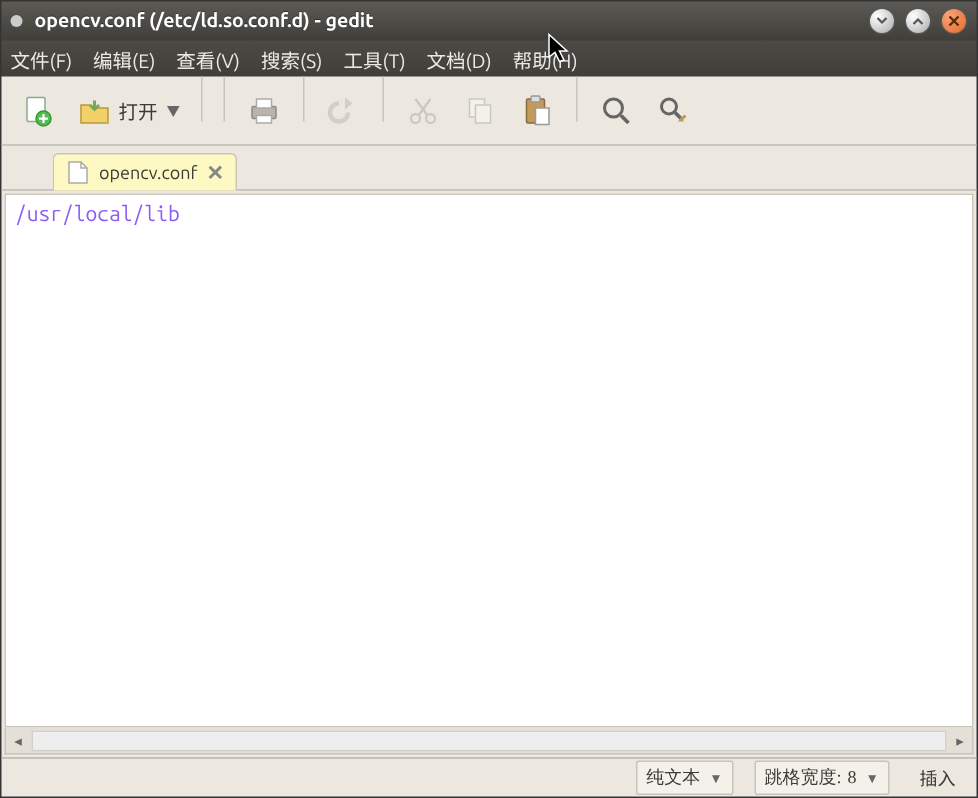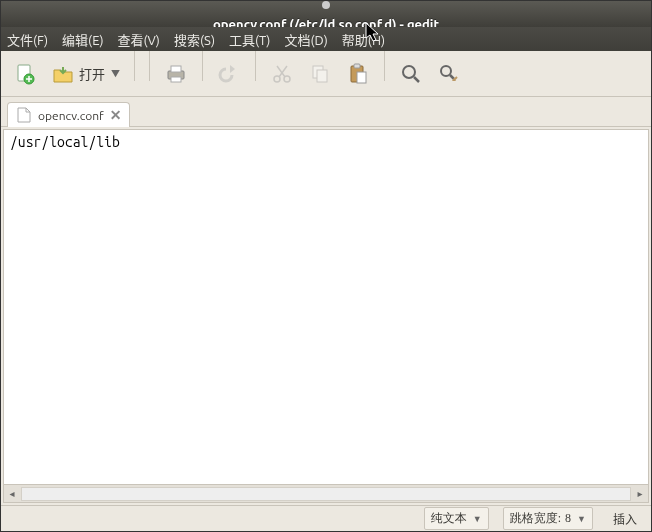--- a/index.html
+++ b/index.html
@@ -21,21 +21,20 @@
   .titlebar {
     background: linear-gradient(to bottom, #5b5a54, #3f3e39);
     height: 26px;
     display: flex;
     align-items: center;
     padding: 0 6px;
     color: #fff;
     font-weight: bold;
     font-size: 13px;
     gap: 8px;
-    flex-direction: column;
   }
   .title-dot {
     width: 8px; height: 8px; border-radius: 50%;
     background: #ccc;
     flex-shrink: 0;
   }
   .title-text { flex: 1; text-shadow: 0 -1px 0 rgba(0,0,0,0.4); }
   .win-controls { display: flex; gap: 6px; align-items: center; }
   .win-btn {
     width: 18px; height: 18px; border-radius: 50%;
@@ -88,51 +87,52 @@
   .disabled { opacity: 0.4; }
   .tabbar {
     background: #ece8e0;
     height: 30px;
     display: flex;
     align-items: flex-end;
     padding: 0 6px;
     border-bottom: 1px solid #c9c4ba;
   }
   .tab {
-    background: #ffffff;
+    background: #fef9c3;
     border: 1px solid #c9c4ba;
     border-bottom: none;
     border-radius: 4px 4px 0 0;
     padding: 4px 8px;
     display: flex;
     align-items: center;
     gap: 6px;
     font-size: 12px;
     color: #3c3b37;
     position: relative;
     top: 1px;
+    margin-left: 28px;
   }
   .tab-close {
     font-size: 14px; color: #888; font-weight: bold;
   }
   .editor-wrap {
     flex: 1;
     background: #ece8e0;
     padding: 2px;
     display: flex;
     flex-direction: column;
   }
   .editor {
     flex: 1;
     background: #fff;
     border: 1px solid #c9c4ba;
     padding: 4px 6px;
     font-family: "Ubuntu Mono", "DejaVu Sans Mono", monospace;
     font-size: 14px;
-    color: #000000;
+    color: #8b5cf6;
     white-space: pre;
     overflow: auto;
   }
   .hscroll {
     height: 18px;
     background: #e4e0d8;
     border: 1px solid #c9c4ba;
     border-top: none;
     display: flex;
     align-items: center;

